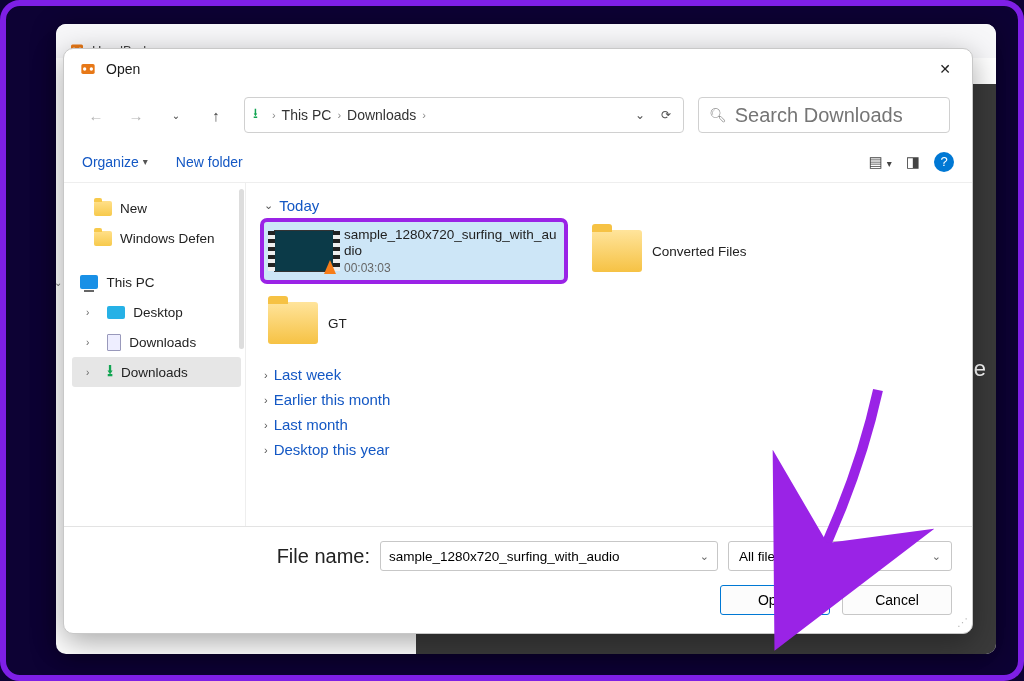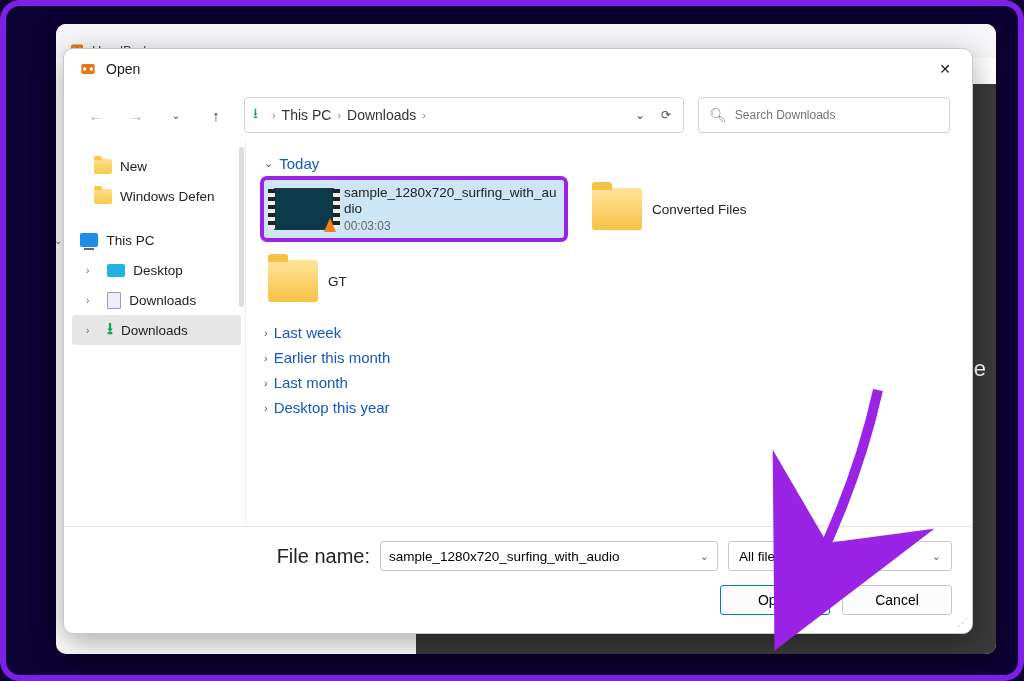--- a/index.html
+++ b/index.html
@@ -29,21 +29,21 @@
 
   .navrow { height: 52px; display:flex; align-items:center; padding: 0 22px 0 14px; gap:4px; }
   .navbtn { width:36px; height:36px; display:flex; align-items:center; justify-content:center; color:#444; font-size:15px; }
   .navbtn.disabled { color:#b3b3b3; }
   .crumb-box { flex:1; height:36px; border:1px solid #d0d0d0; border-radius:4px; display:flex; align-items:center; padding:0 8px; margin:0 10px 0 6px; color:#333; font-size:14px; }
   .crumb-box .dl-icon { color:#12a552; margin-right:8px; }
   .crumb-box .sep { margin:0 6px; color:#888; font-size:11px; }
   .crumb-box .spacer { flex:1; }
   .crumb-box .mini { color:#555; font-size:12px; margin-left:8px; width:18px; text-align:center; }
   .searchbox { width:252px; height:36px; border:1px solid #d0d0d0; border-radius:4px; display:flex; align-items:center; padding:0 10px; }
-  .searchbox input { border:none; outline:none; flex:1; font-size:12px; color:#3b82f6; background:transparent; }
+  .searchbox input { border:none; outline:none; flex:1; font-size:20px; color:#3b82f6; background:transparent; }
   .searchbox .sicon { color:#888; margin-right:8px; font-size:14px; }
 
   .toolbar { height: 42px; display:flex; align-items:center; padding: 0 18px; border-bottom:1px solid #eee; font-size:14px; color:#1458c4; }
   .toolbar .tb-item { margin-right: 28px; display:flex; align-items:center; gap:4px; }
   .toolbar .tb-right { margin-left:auto; display:flex; align-items:center; gap:14px; color:#444; }
   .help-circle { width:20px;height:20px;border-radius:50%;background:#0078d4;color:#fff;font-size:13px;display:flex;align-items:center;justify-content:center; }
 
   .body { flex:1; display:flex; min-height:0; }
   .tree { width: 182px; border-right: 1px solid #eee; padding: 10px 4px 10px 8px; position:relative; }
   .tree-item { display:flex; align-items:center; gap:8px; height:30px; font-size:13.5px; color:#222; padding-left:22px; border-radius:3px; }
@@ -130,20 +130,34 @@
       <span class="spacer"></span>
       <span class="mini">⌄</span>
       <span class="mini">⟳</span>
     </div>
     <div class="searchbox">
       <span class="sicon">🔍︎</span>
       <input placeholder="Search Downloads" style="">
     </div>
   </div>
 
+  <div class="toolbar">
+    <div class="tb-item">
+      <span>Organize</span>
+        <span style="font-size:10px;color:#555">▾</span>
+    </div>
+    <div class="tb-item">
+      <span>New folder</span>
+    </div>
+    <div class="tb-right">
+      <span style="font-size:15px;">▤ <span style="font-size:10px;">▾</span></span>
+      <span style="font-size:15px;">◨</span>
+      <span class="help-circle">?</span>
+    </div>
+  </div>
 
   <div class="body">
     <div class="tree">
       <div class="tree-scroll"></div>
       <div class="tree-item">
           <span class="folder-ico"></span>
           <span>New</span>
         </div>
       <div class="tree-item">
           <span class="folder-ico"></span>

